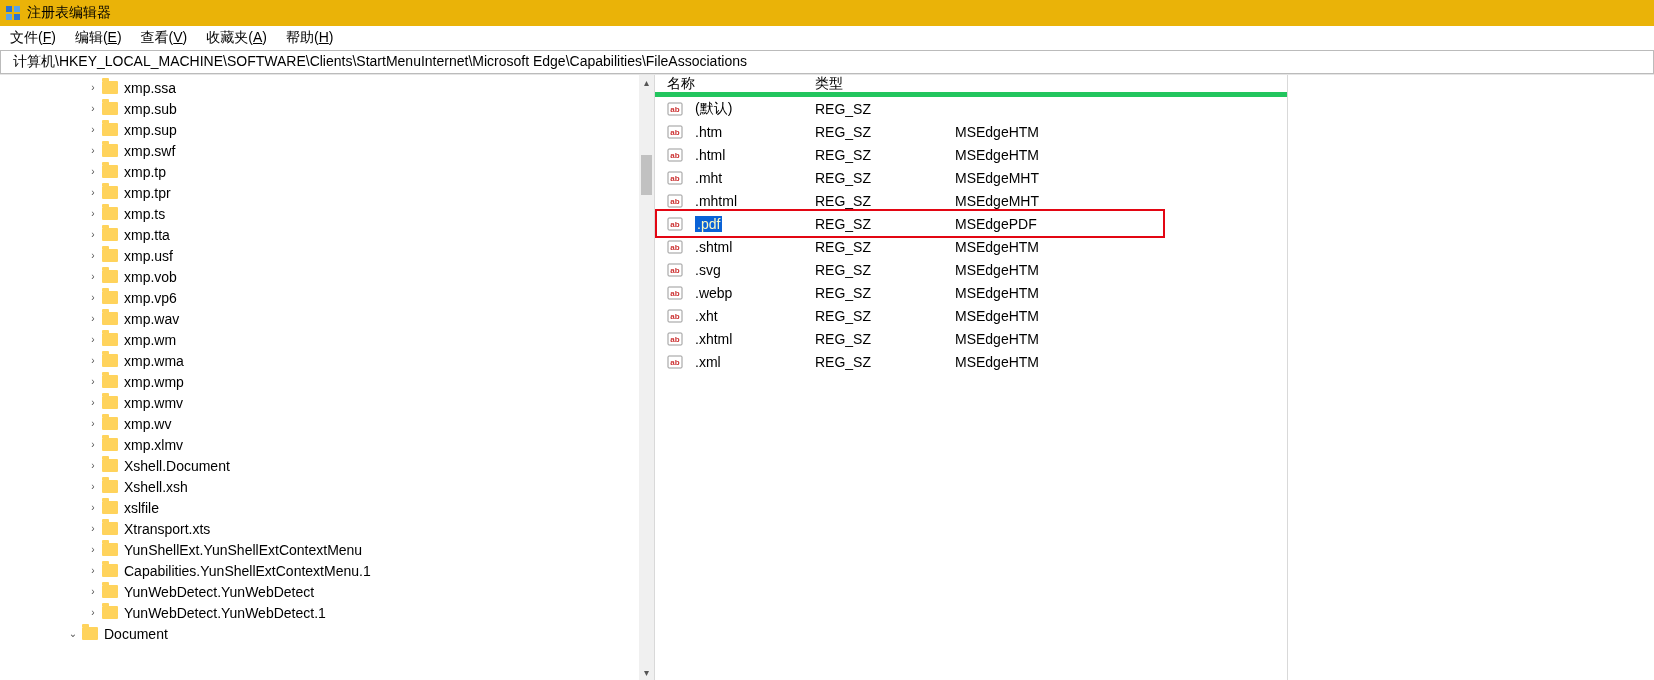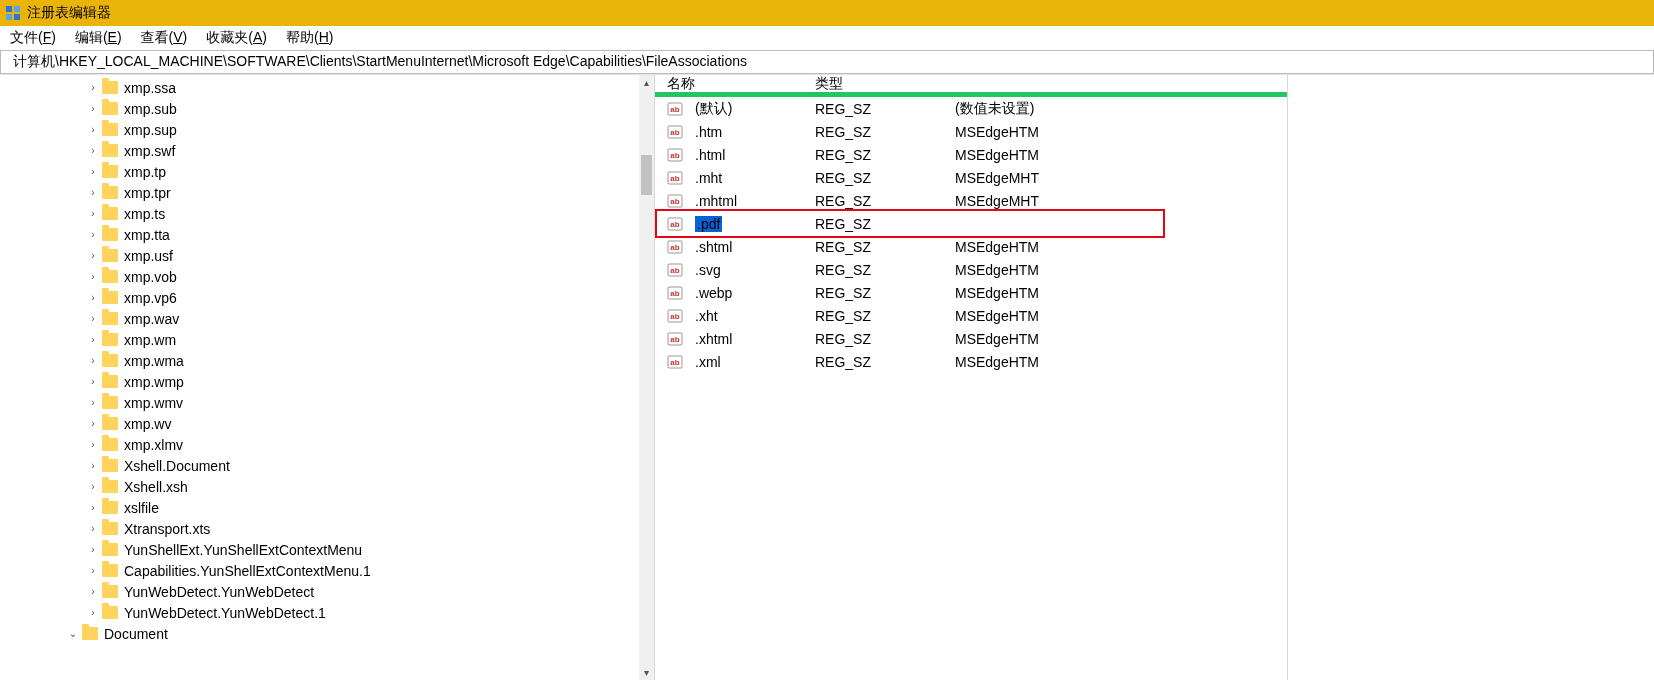--- a/index.html
+++ b/index.html
@@ -127,21 +127,21 @@
   .val-row .col-t { width: 140px; }
   .val-row .col-d { flex:1; }
   .sz-icon {
     width:16px; height:16px;
     display:inline-flex; align-items:center; justify-content:center;
     margin-right: 4px;
     flex-shrink:0;
   }
   .val-label { }
   .val-label.selected {
-    background:#0a62d6; color:#000000; padding: 0 2px;
+    background:#0a62d6; color:#fef9c3; padding: 0 2px;
   }
   .highlight-box {
     position:absolute;
     border: 2px solid #e30613;
     pointer-events:none;
   }
   .right-gutter {
     width: 366px;
   }
 </style>
@@ -331,21 +331,20 @@
             <div class="col col-n">
               <span class="sz-icon">
                 <svg width="16" height="16" viewBox="0 0 16 16">
                   <rect x="1" y="2" width="14" height="12" rx="1" fill="#fff" stroke="#999"></rect>
                   <text x="8" y="11" font-size="8" text-anchor="middle" fill="#c33" font-family="Arial" font-weight="bold">ab</text>
                 </svg>
               </span>
               <span class="val-label">(默认)</span>
             </div>
             <div class="col col-t">REG_SZ</div>
-            <div class="col col-d">(数值未设置)</div>
           </div>
           <div class="val-row">
             <div class="col col-n">
               <span class="sz-icon">
                 <svg width="16" height="16" viewBox="0 0 16 16">
                   <rect x="1" y="2" width="14" height="12" rx="1" fill="#fff" stroke="#999"></rect>
                   <text x="8" y="11" font-size="8" text-anchor="middle" fill="#c33" font-family="Arial" font-weight="bold">ab</text>
                 </svg>
               </span>
               <span class="val-label">.htm</span>
@@ -396,20 +395,21 @@
             <div class="col col-n">
               <span class="sz-icon">
                 <svg width="16" height="16" viewBox="0 0 16 16">
                   <rect x="1" y="2" width="14" height="12" rx="1" fill="#fff" stroke="#999"></rect>
                   <text x="8" y="11" font-size="8" text-anchor="middle" fill="#c33" font-family="Arial" font-weight="bold">ab</text>
                 </svg>
               </span>
               <span class="val-label selected">.pdf</span>
             </div>
             <div class="col col-t">REG_SZ</div>
+            <div class="col col-d">MSEdgePDF</div>
           </div>
           <div class="val-row">
             <div class="col col-n">
               <span class="sz-icon">
                 <svg width="16" height="16" viewBox="0 0 16 16">
                   <rect x="1" y="2" width="14" height="12" rx="1" fill="#fff" stroke="#999"></rect>
                   <text x="8" y="11" font-size="8" text-anchor="middle" fill="#c33" font-family="Arial" font-weight="bold">ab</text>
                 </svg>
               </span>
               <span class="val-label">.shtml</span>

